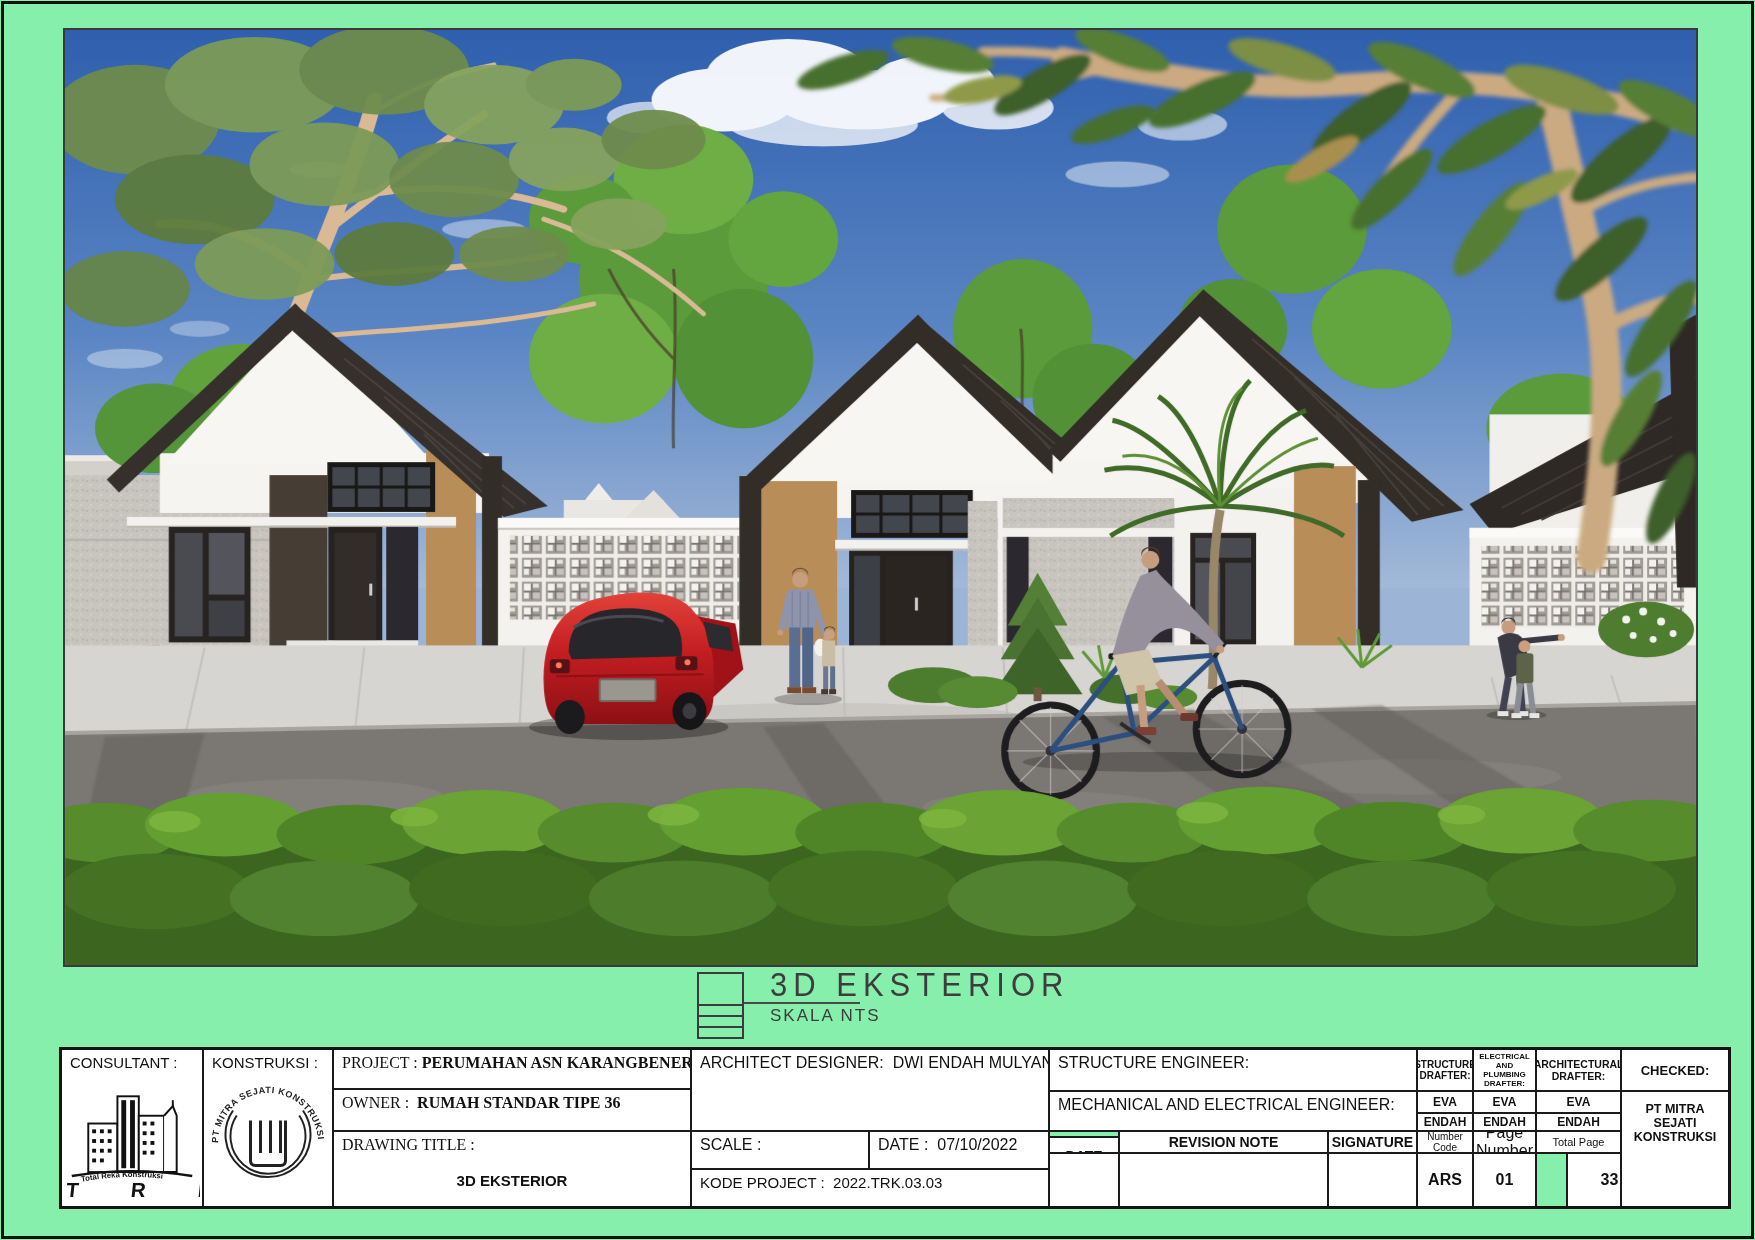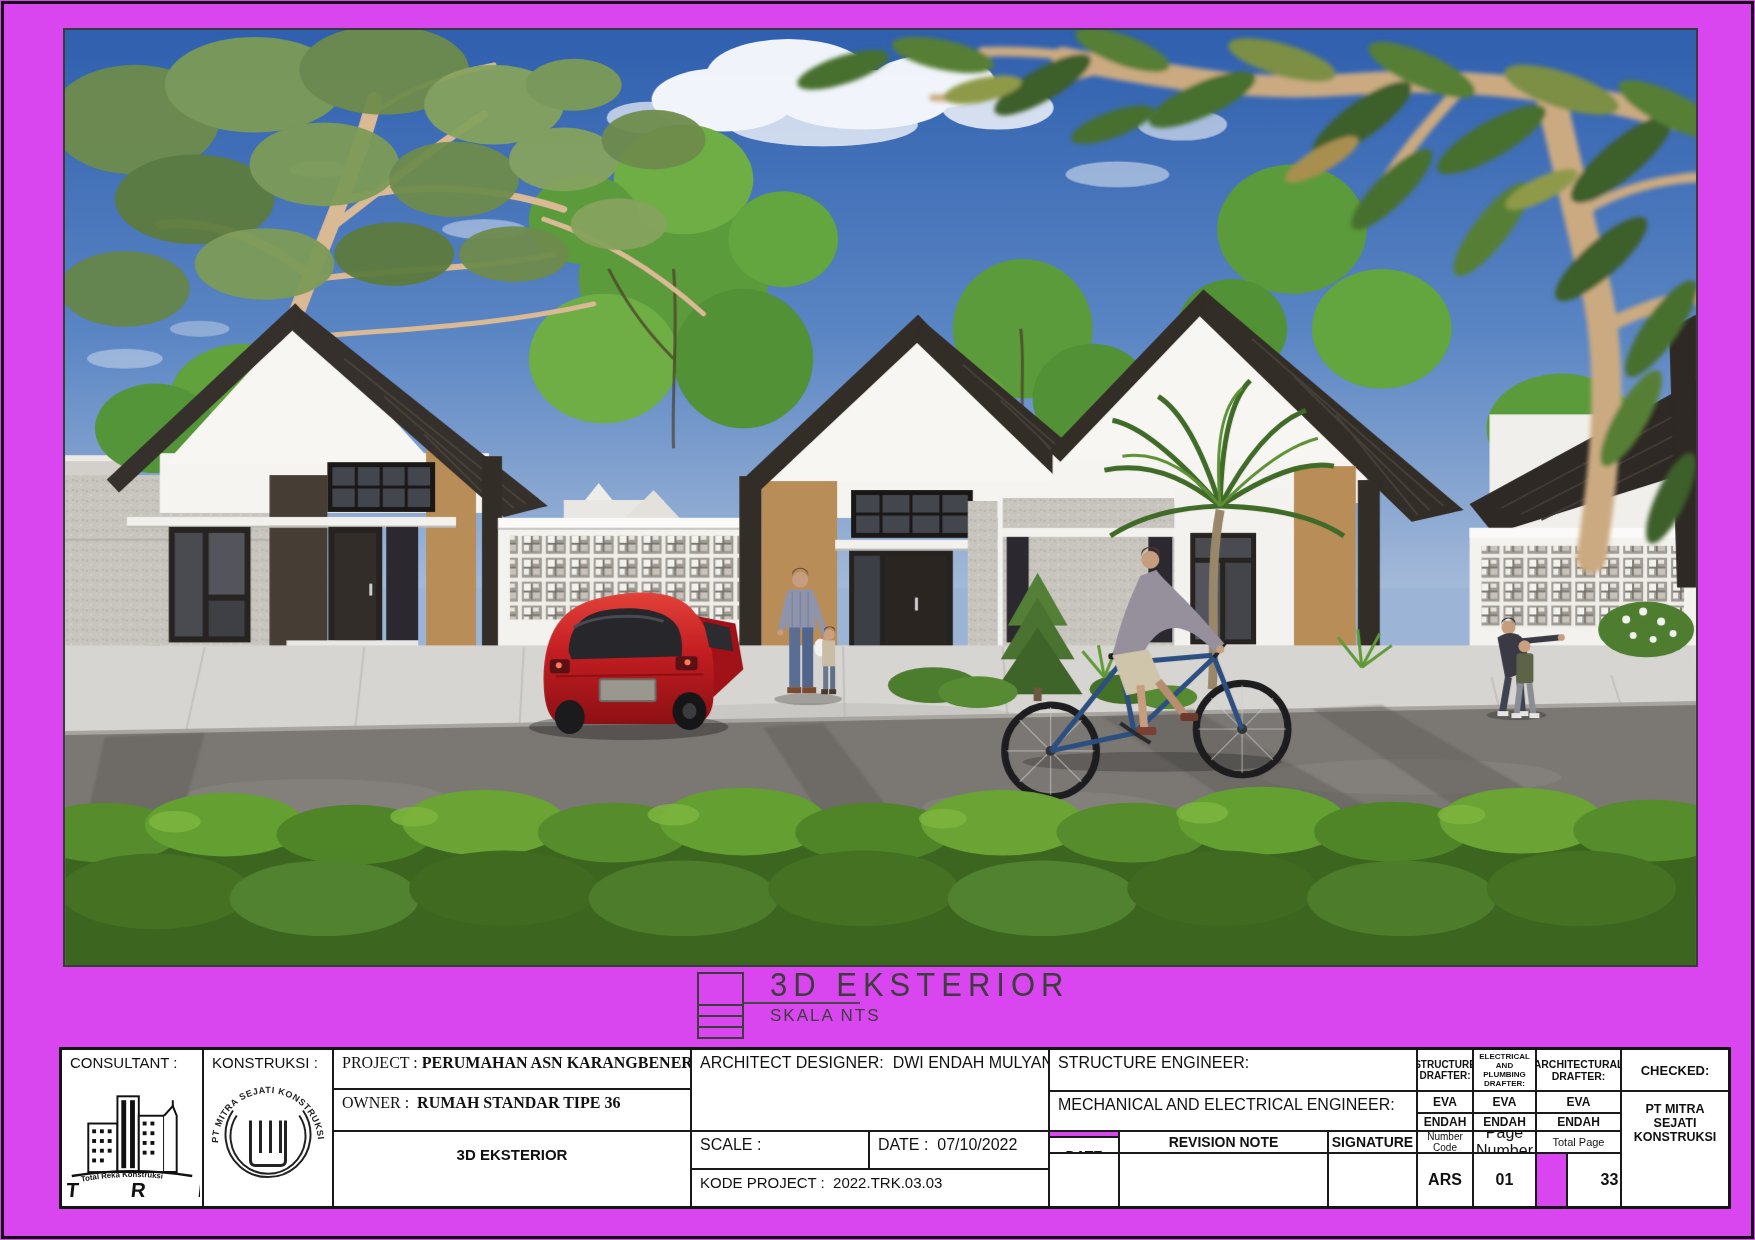--- a/index.html
+++ b/index.html
@@ -1,16 +1,16 @@
 <!DOCTYPE html>
 <html><head>
 <meta charset="utf-8">
 <style>
   html,body{margin:0;padding:0;background:#e8e8e8;}
-  .page{position:relative;width:1755px;height:1240px;background:#d946ef;overflow:hidden;
+  .page{position:relative;width:1755px;height:1240px;background:#86efac;overflow:hidden;
         font-family:"Liberation Sans",sans-serif;color:#111;}
   .page-border{position:absolute;inset:1px;border:3px solid #101010;pointer-events:none;}
   
   .photo{position:absolute;left:63px;top:28px;width:1635px;height:939px;
          border:2px solid #3a3a3a;box-sizing:border-box;background:#9cb4d6;}
   .photo svg{display:block;width:100%;height:100%;}
   
   .cap-icon{position:absolute;left:697px;top:972px;width:47px;}
   .cap-box{height:30px;border:2px solid #3c3c3c;}
   .cap-line{height:9px;border:2px solid #3c3c3c;margin-top:-2px;}
@@ -615,20 +615,21 @@
 
     <div class="cell serif" style="left:272px;top:0;width:360px;height:42px;">
       <div class="lbl serif"><span>PROJECT :</span>
         <span style="font-weight:600">PERUMAHAN ASN KARANGBENER</span></div>
     </div>
     <div class="cell serif" style="left:272px;top:40px;width:360px;height:44px;">
       <div class="lbl serif"><span>OWNER :</span>&nbsp;
         <span style="font-weight:600">RUMAH STANDAR TIPE 36</span></div>
     </div>
     <div class="cell" style="left:272px;top:82px;width:360px;height:78px;">
+      <div class="lbl serif">DRAWING TITLE :</div>
       <div class="dt-title">3D EKSTERIOR</div>
     </div>
 
     <div class="cell" style="left:630px;top:0;width:360px;height:84px;">
       <div class="lbl" style="font-size:16px;"><span>ARCHITECT DESIGNER:</span>&nbsp;
         <span>DWI ENDAH MULYANI</span></div>
     </div>
     <div class="cell" style="left:630px;top:82px;width:180px;height:40px;">
       <div class="lbl" style="font-size:16px;">SCALE :</div>
     </div>

